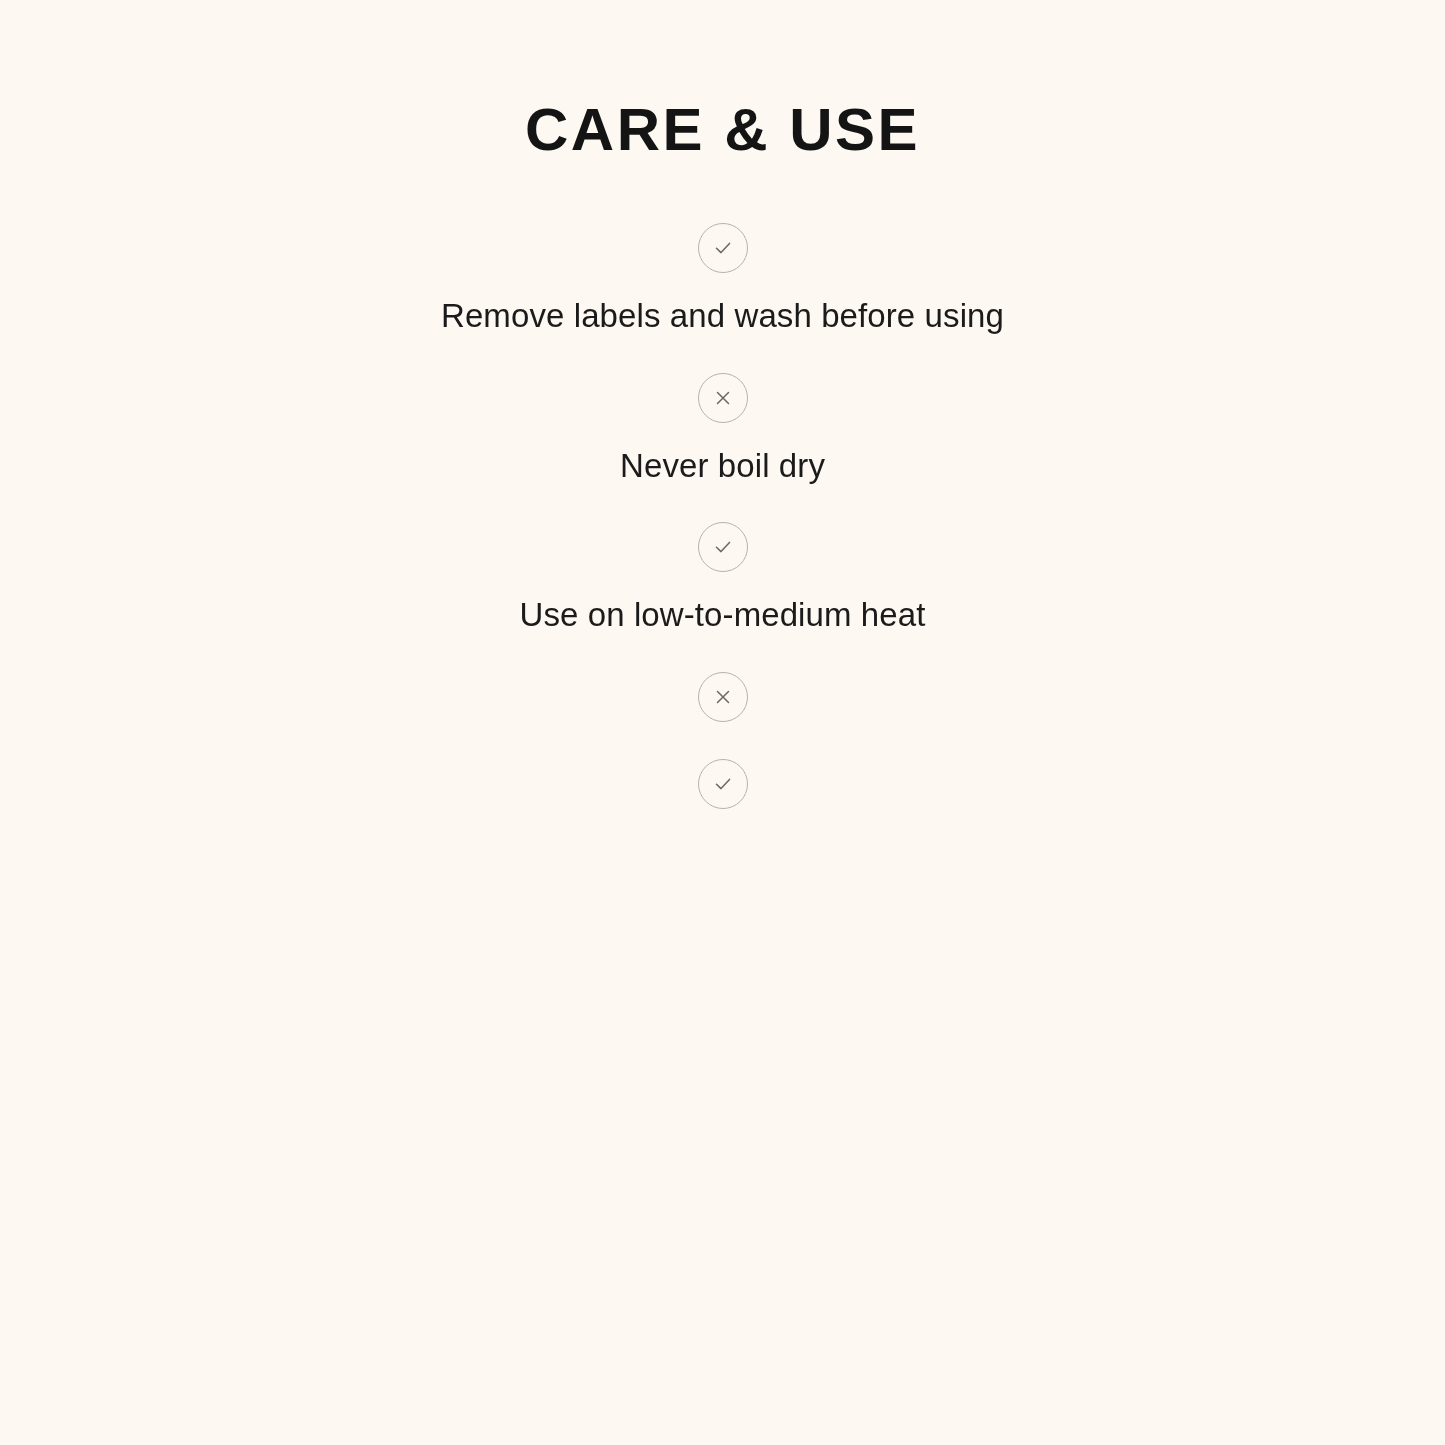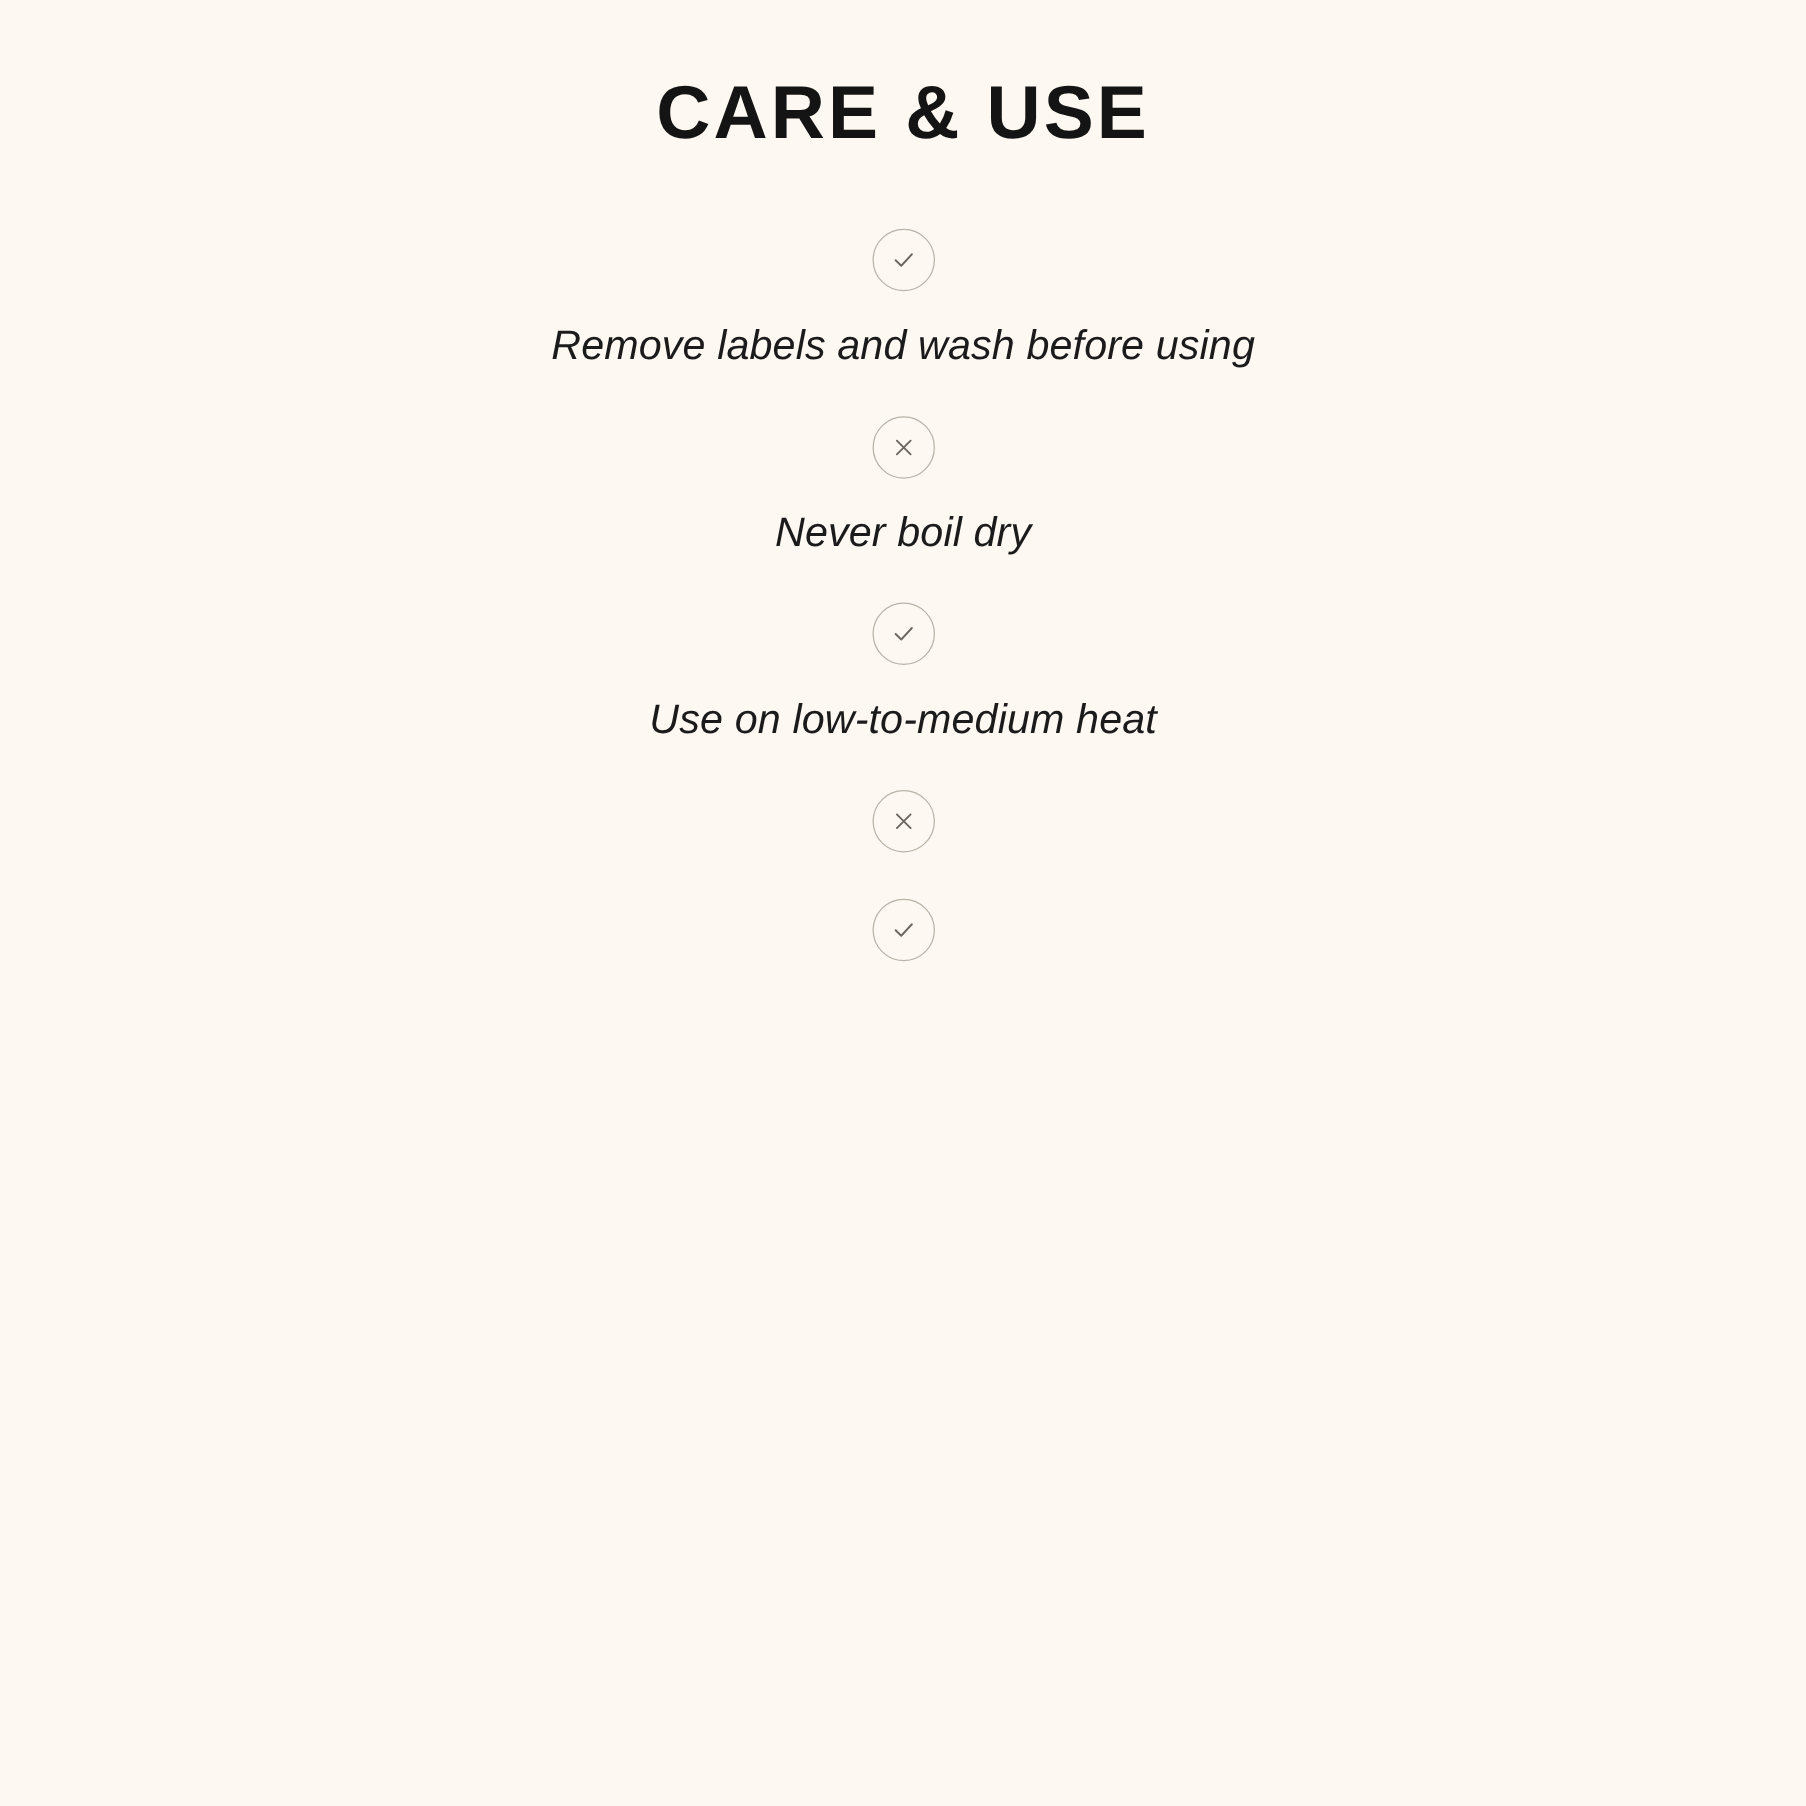--- a/index.html
+++ b/index.html
@@ -17,21 +17,21 @@
   .page {
     width: 1445px;
     height: 1445px;
     box-sizing: border-box;
     display: flex;
     flex-direction: column;
     align-items: center;
     background: #fdf8f1;
   }
   .page-title {
-    margin-top: 58px;
+    margin-top: 98px;
     font-size: 60px;
     font-weight: bold;
     letter-spacing: 2.5px;
     color: #141414;
     text-align: center;
     line-height: 1.05;
   }
   .care-list {
     margin-top: 62px;
     width: 100%;
@@ -60,21 +60,20 @@
     display: block;
   }
   .care-label {
     margin-top: 23px;
     font-size: 33px;
     font-weight: 400;
     color: #1b1b1b;
     letter-spacing: 0.1px;
     text-align: center;
     line-height: 1.2;
-    font-style: italic;
   }
 </style>
 </head>
 <body>
 
 <div class="page">
 
   <div class="page-title">CARE &amp; USE</div>
 
   <div class="care-list">

